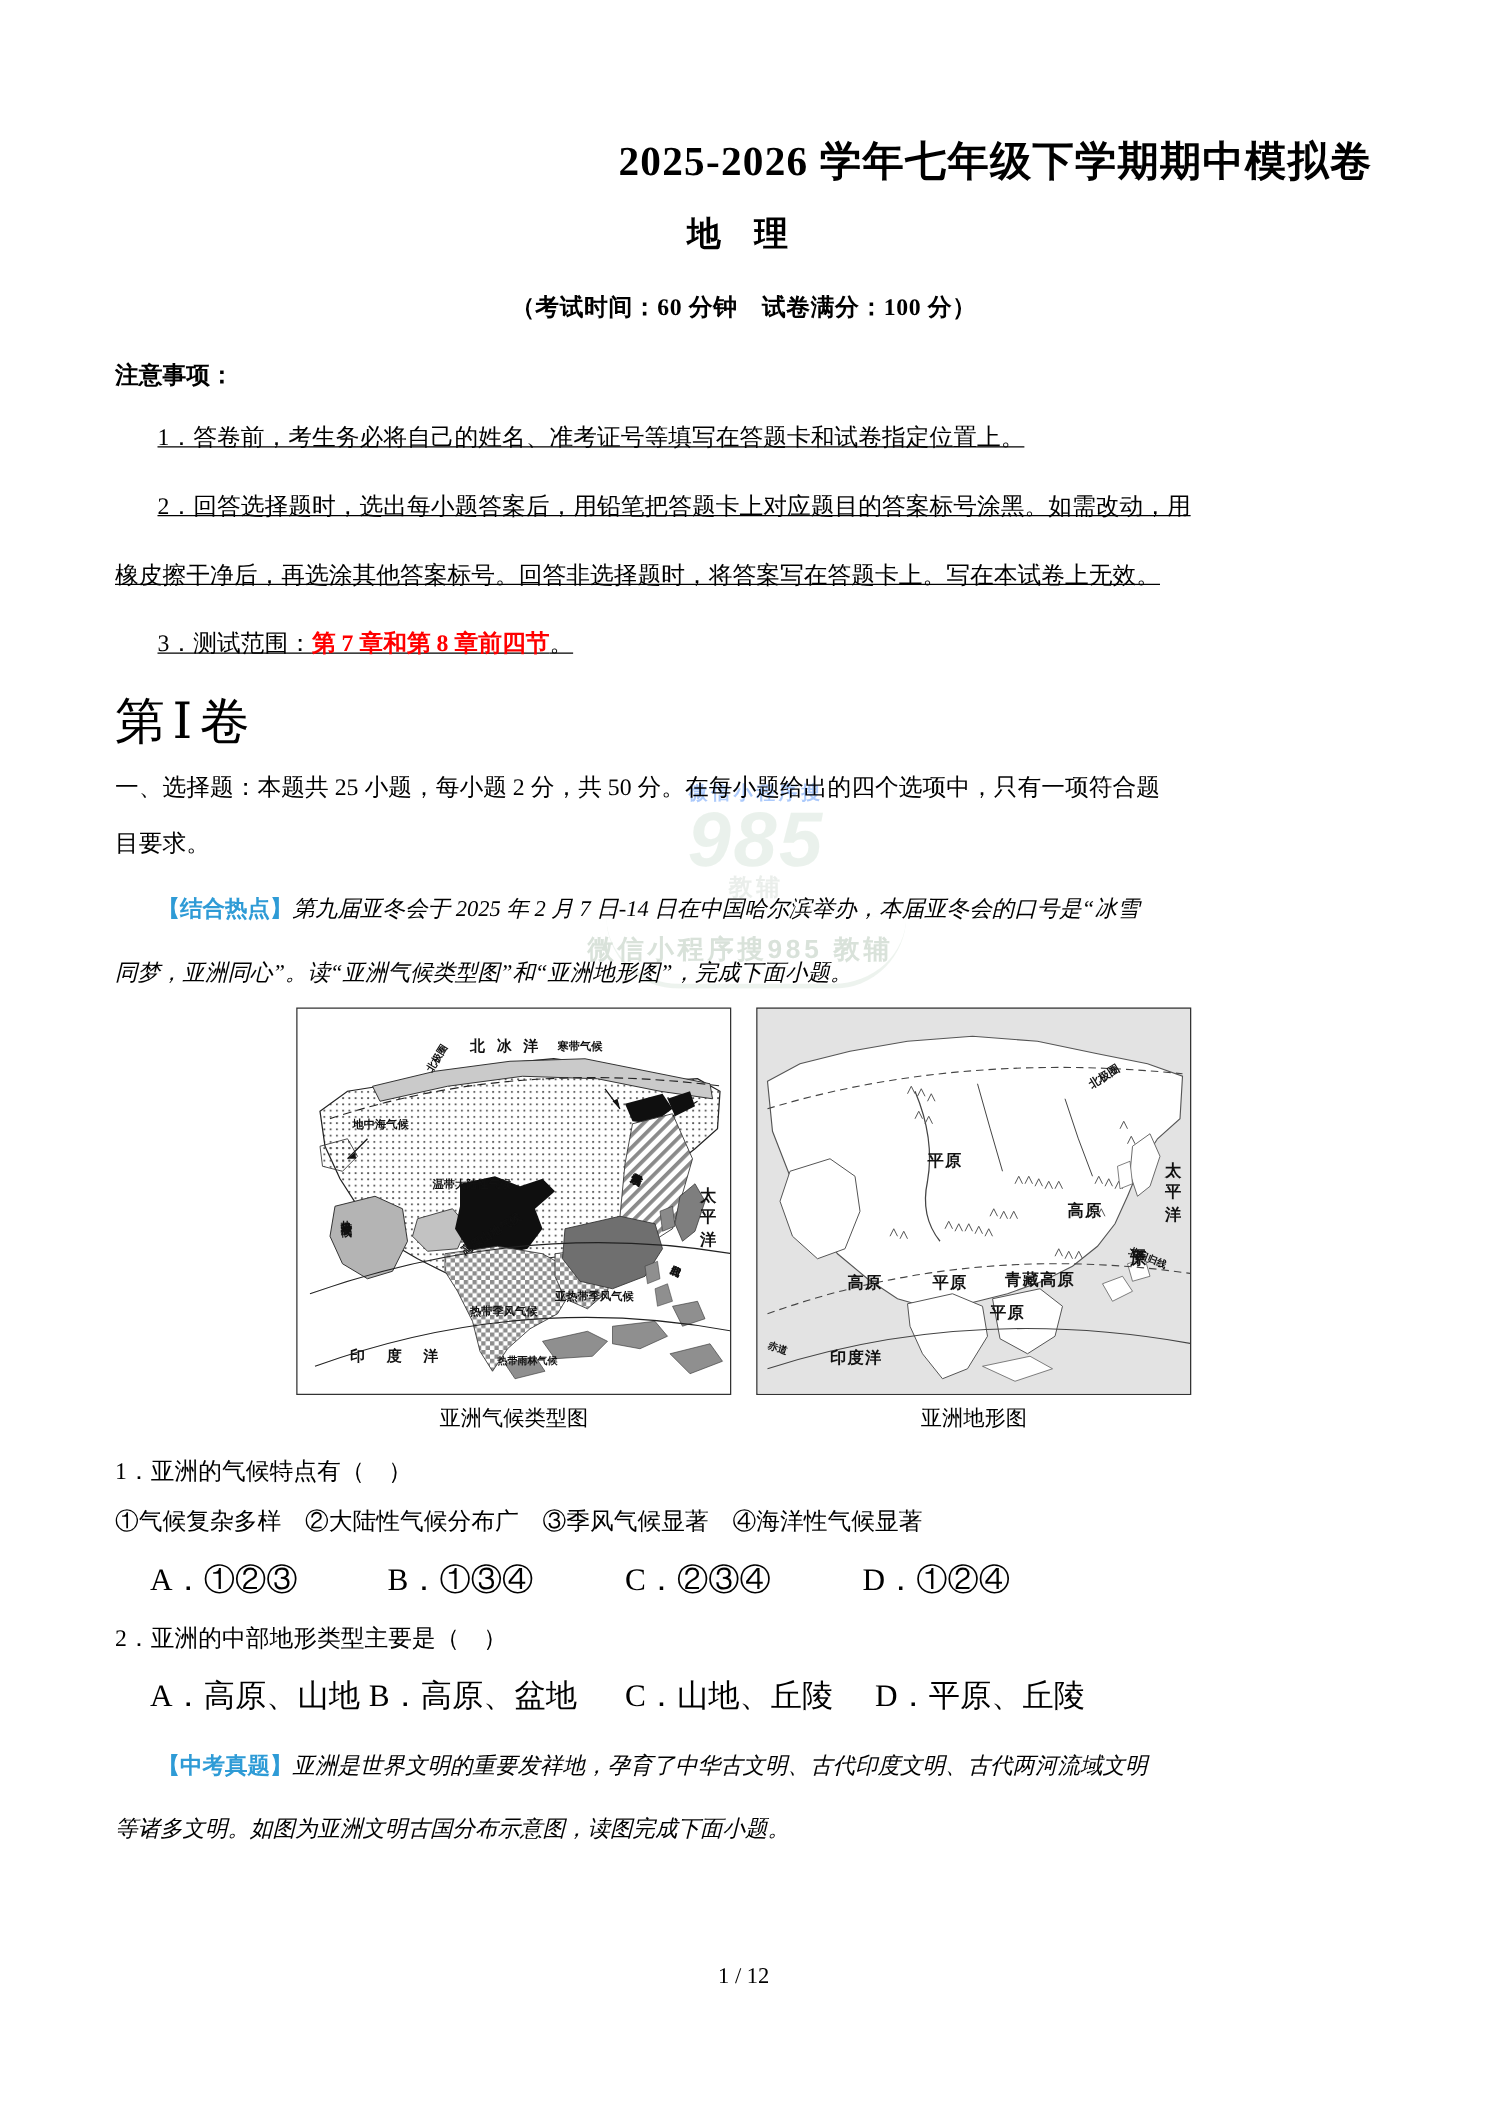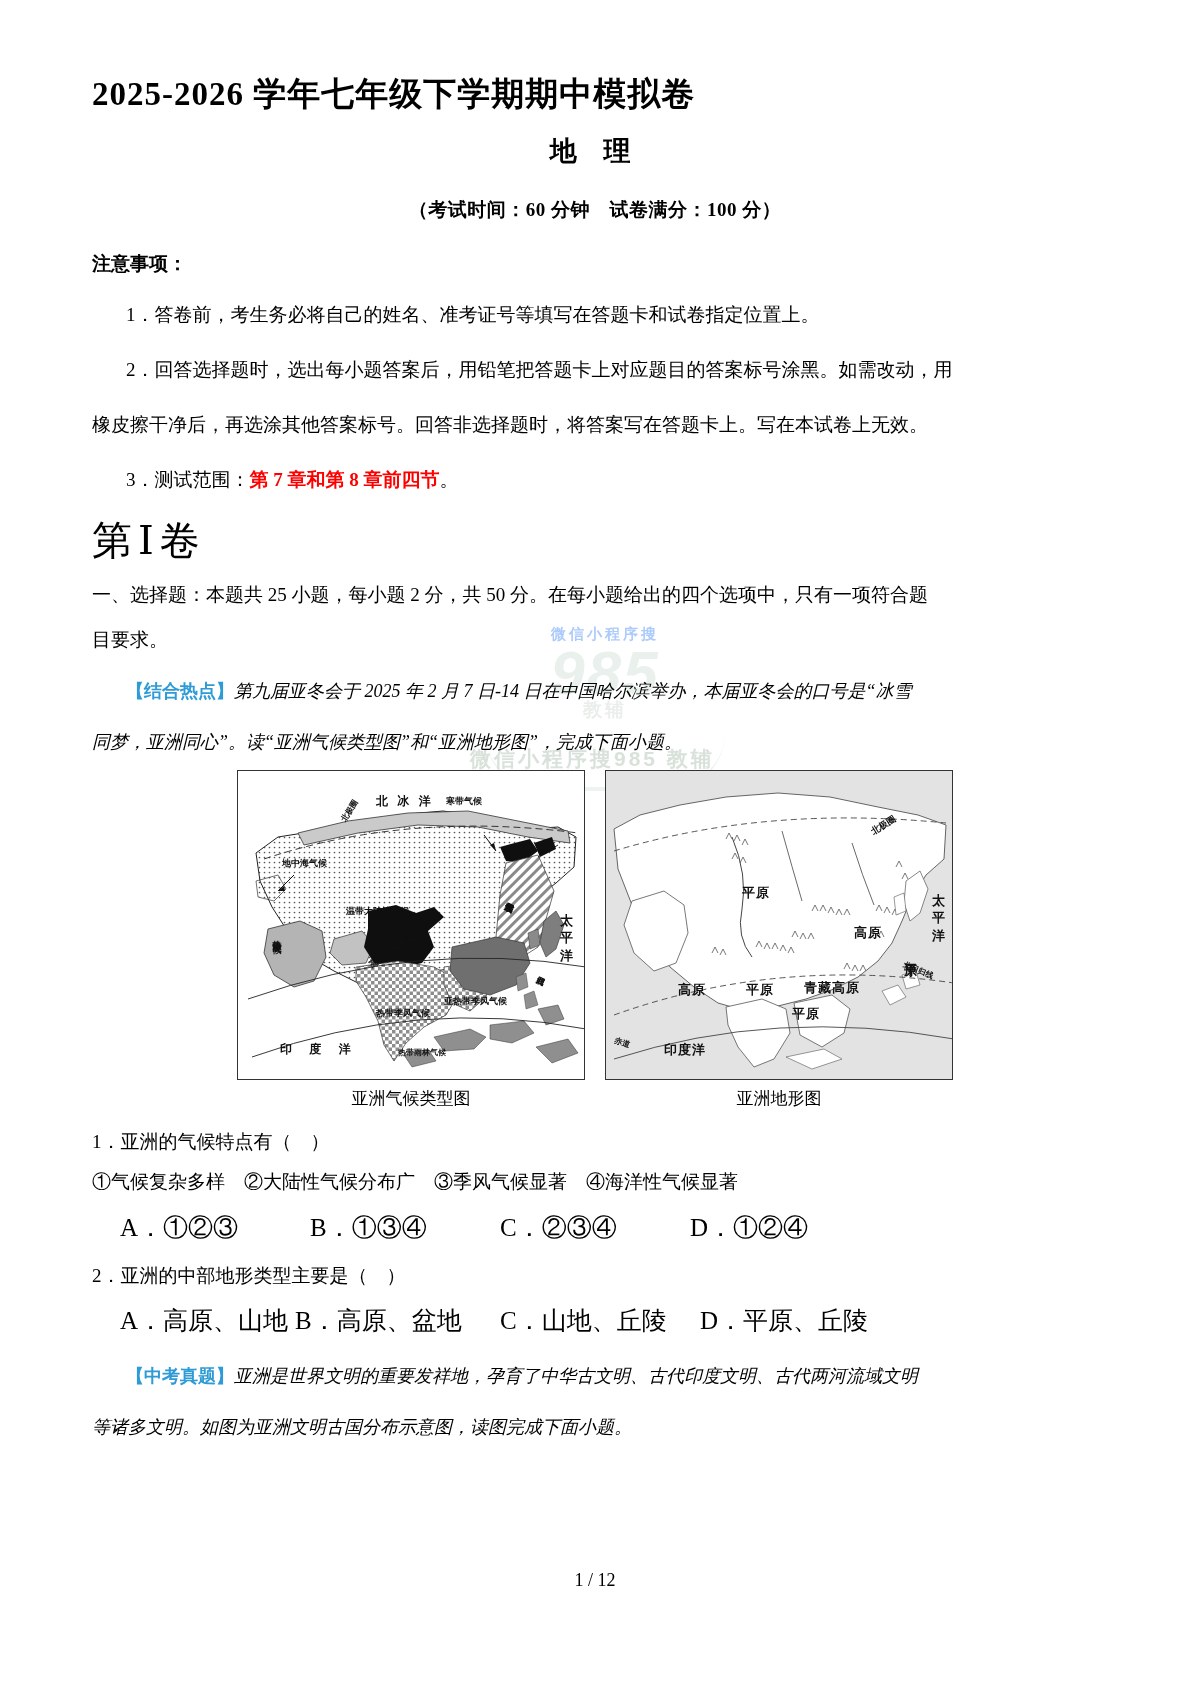--- a/index.html
+++ b/index.html
@@ -75,25 +75,25 @@
     font-weight: bold;
     font-family: "Liberation Sans", sans-serif;
     z-index: 0;
     pointer-events: none;
   }
 
   .content { position: relative; z-index: 2; }
 
   
   .doc-title {
-    text-align: left;
+    text-align: right;
     font-size: 33px;
     font-weight: bold;
     letter-spacing: 1px;
-    padding-top: 72px;
+    padding-top: 108px;
     line-height: 1.35;
   }
   .doc-subject {
     text-align: center;
     font-size: 27px;
     font-weight: bold;
     letter-spacing: 10px;
     margin-top: 16px;
   }
   .doc-meta {
@@ -107,20 +107,21 @@
   .notice-title {
     font-size: 19px;
     font-weight: bold;
     margin-top: 28px;
   }
   .notice-item {
     font-size: 19px;
     margin-top: 20px;
     line-height: 1.85;
     text-indent: 34px;
+    text-decoration: underline;
   }
   .notice-item.noind { text-indent: 0; }
   .red-bold { color: #ff0000; font-weight: bold; }
 
   .volume {
     text-align: left;
     font-size: 40px;
     margin-top: 16px;
     letter-spacing: 6px;
   }

